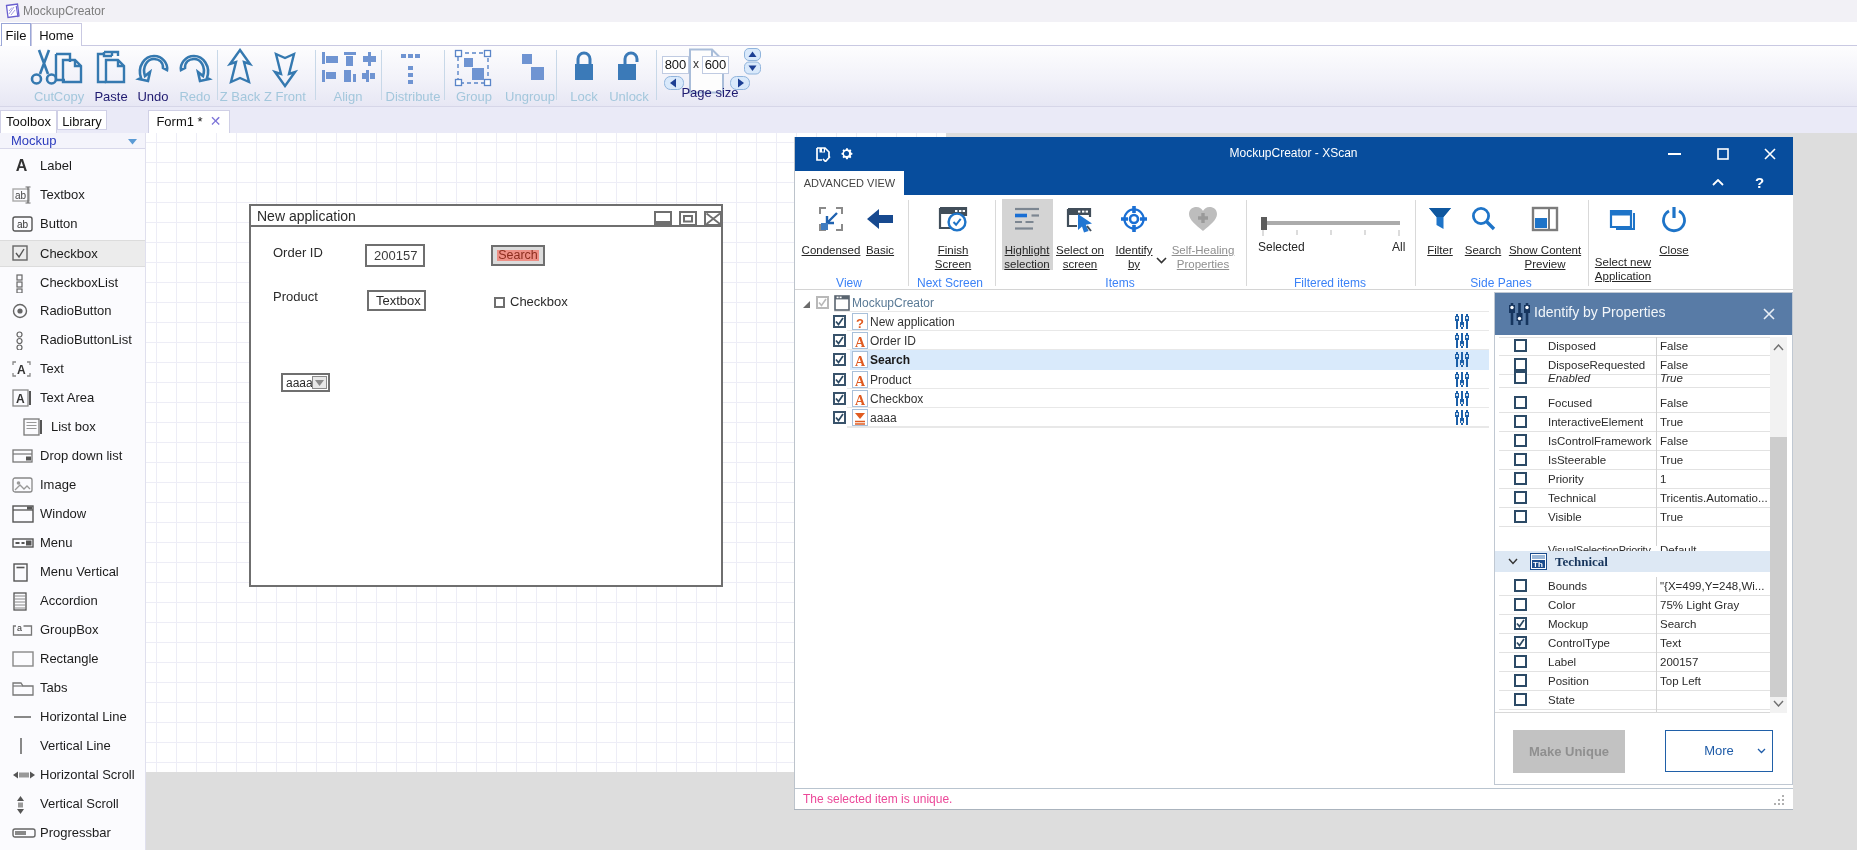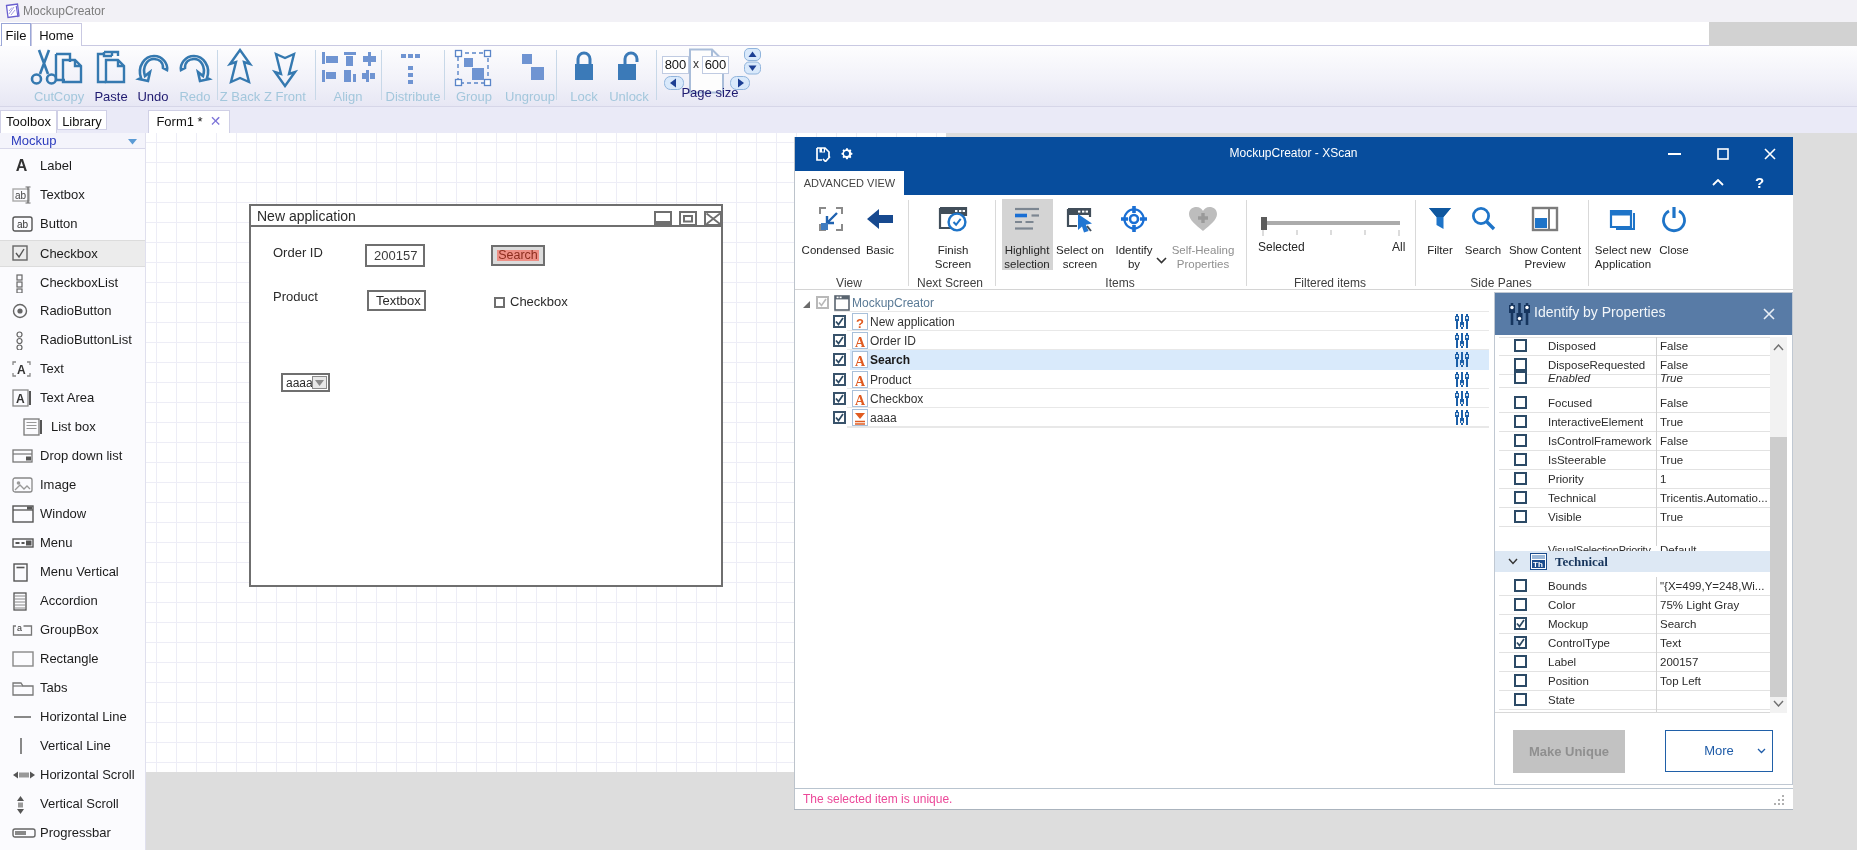--- a/index.html
+++ b/index.html
@@ -4,21 +4,21 @@
 <style>
 * { margin:0; padding:0; box-sizing:border-box; }
 html,body { width:1857px; height:850px; overflow:hidden; }
 body { font-family:"Liberation Sans", sans-serif; }
 #root { position:relative; width:1857px; height:850px; background:#d2d2d2; overflow:hidden; }
 .abs { position:absolute; }
 
 
 #titlebar { left:0; top:0; width:1857px; height:22px; background:#f2f1f6; }
 #titlebar .txt { position:absolute; left:23px; top:4px; font-size:12px; color:#7d7d7d; }
-#tabrow { left:0; top:22px; width:1709px; height:24px; background:#ffffff; border-bottom:1px solid #c9c9e2; }
+#tabrow { left:0; top:22px; width:1857px; height:24px; background:#ffffff; border-bottom:1px solid #c9c9e2; }
 .apptab { position:absolute; top:1px; height:24px; background:#fff; font-size:13px; color:#111; text-align:center; line-height:23px; }
 #ribbon { left:0; top:46px; width:1857px; height:61px; background:linear-gradient(#fdfdfe, #f2f2f9 55%, #e7e7f4); border-bottom:1px solid #d6d6e8; }
 .rbtn { position:absolute; top:2px; text-align:center; }
 .rbtn .lbl { font-size:13px; margin-top:-3px; }
 .lbl-on { color:#1f1a70; }
 .lbl-off { color:#a3c7dc; }
 .rsep { position:absolute; top:4px; width:1px; height:50px; background:#c8d8e8; }
 #paneltabs { left:0; top:107px; width:1857px; height:26px; background:#eaeaf7; }
 .ptab { position:absolute; top:3px; height:23px; background:#fff; font-size:13px; color:#111; line-height:21px; text-align:center; border:1px solid #d0d0e6; border-bottom:none; }
 
@@ -42,23 +42,23 @@
 .skfont { font-family:"Liberation Sans", sans-serif; color:#2b2b2b; }
 #sketch .stitle { position:absolute; left:0; top:0; width:100%; height:21px; border-bottom:2px solid #6f6f6f; }
 .skbox { position:absolute; border:2px solid #6f6f6f; }
 
 
 #xscan { left:794px; top:137px; width:999px; height:673px; background:#fff; }
 #xtitle { position:absolute; left:0; top:0; width:100%; height:34px; background:#074d9d; }
 #xtabrow { position:absolute; left:0; top:34px; width:100%; height:24px; background:#074d9d; }
 #xadv { position:absolute; left:1px; top:0; width:109px; height:24px; background:#fff; color:#444; font-size:11px; text-align:center; line-height:24px; }
 #xribbon { position:absolute; left:0; top:58px; width:100%; height:95px; background:#fff; border-bottom:1px solid #d4d4d4; }
-.xgl { position:absolute; top:81px; font-size:12px; color:#404040; text-align:center; }
+.xgl { position:absolute; top:81px; font-size:12px; color:#3b82f6; text-align:center; }
 .xsep { position:absolute; top:5px; width:1px; height:86px; background:#d9d9d9; }
-.xbtn { position:absolute; text-align:center; font-size:11.5px; color:#262626; line-height:14px; }
+.xbtn { position:absolute; text-align:center; font-size:11.5px; color:#262626; line-height:14px;text-decoration:underline; }
 #xtree { position:absolute; left:0; top:153px; width:100%; height:498px; background:#fff; }
 .trow { position:absolute; left:0; width:695px; height:19px; }
 .trow .sep { position:absolute; left:53px; right:0; bottom:0; height:1px; background:#e8e8e8; }
 .tcheck { position:absolute; left:39px; top:3px; width:13px; height:13px; border:2px solid #39536b; background:#fff; }
 .tico { position:absolute; left:58px; top:1px; width:16px; height:17px; border:1px solid #a8c0da; background:#fff; text-align:center; }
 .ttxt { position:absolute; left:76px; top:3px; font-size:12px; color:#333; }
 #xstatus { position:absolute; left:0; top:651px; width:100%; height:22px; background:#fff; border-top:1px solid #b9c4cf; }
 
 
 #props { position:absolute; left:700px; top:155px; width:299px; height:493px; background:#fff; border:1px solid #c0c8d2; }
@@ -630,21 +630,21 @@
         <div style="margin-top:7px;">Show Content<br>Preview</div>
       </div>
       <div class="xsep" style="left:794px;"></div>
 
       <div class="xbtn" style="left:797px;top:10px;width:64px;">
         <svg width="32" height="28" viewBox="0 0 32 28">
           <path d="M4 6 h20 v16 h-20 z" fill="none" stroke="#1e74c8" stroke-width="2.2"></path>
           <rect x="4" y="6" width="20" height="4.5" fill="#1e74c8"></rect>
           <path d="M27 8 v16 h-18" fill="none" stroke="#1e74c8" stroke-width="2"></path>
         </svg>
-        <div style="margin-top:7px;">Select new<br>Application</div>
+        <div style="margin-top:19px;">Select new<br>Application</div>
       </div>
       <div class="xbtn" style="left:862px;top:10px;width:36px;">
         <svg width="28" height="28" viewBox="0 0 28 28">
           <path d="M9 6 a10.5 10.5 0 1 0 10 0" fill="none" stroke="#1e74c8" stroke-width="2.8"></path>
           <path d="M14 2 v11" stroke="#1e74c8" stroke-width="3.2"></path>
         </svg>
         <div style="margin-top:7px;">Close</div>
       </div>
       <div class="xgl" style="left:25px;width:60px;">View</div>
       <div class="xgl" style="left:116px;width:80px;">Next Screen</div>

